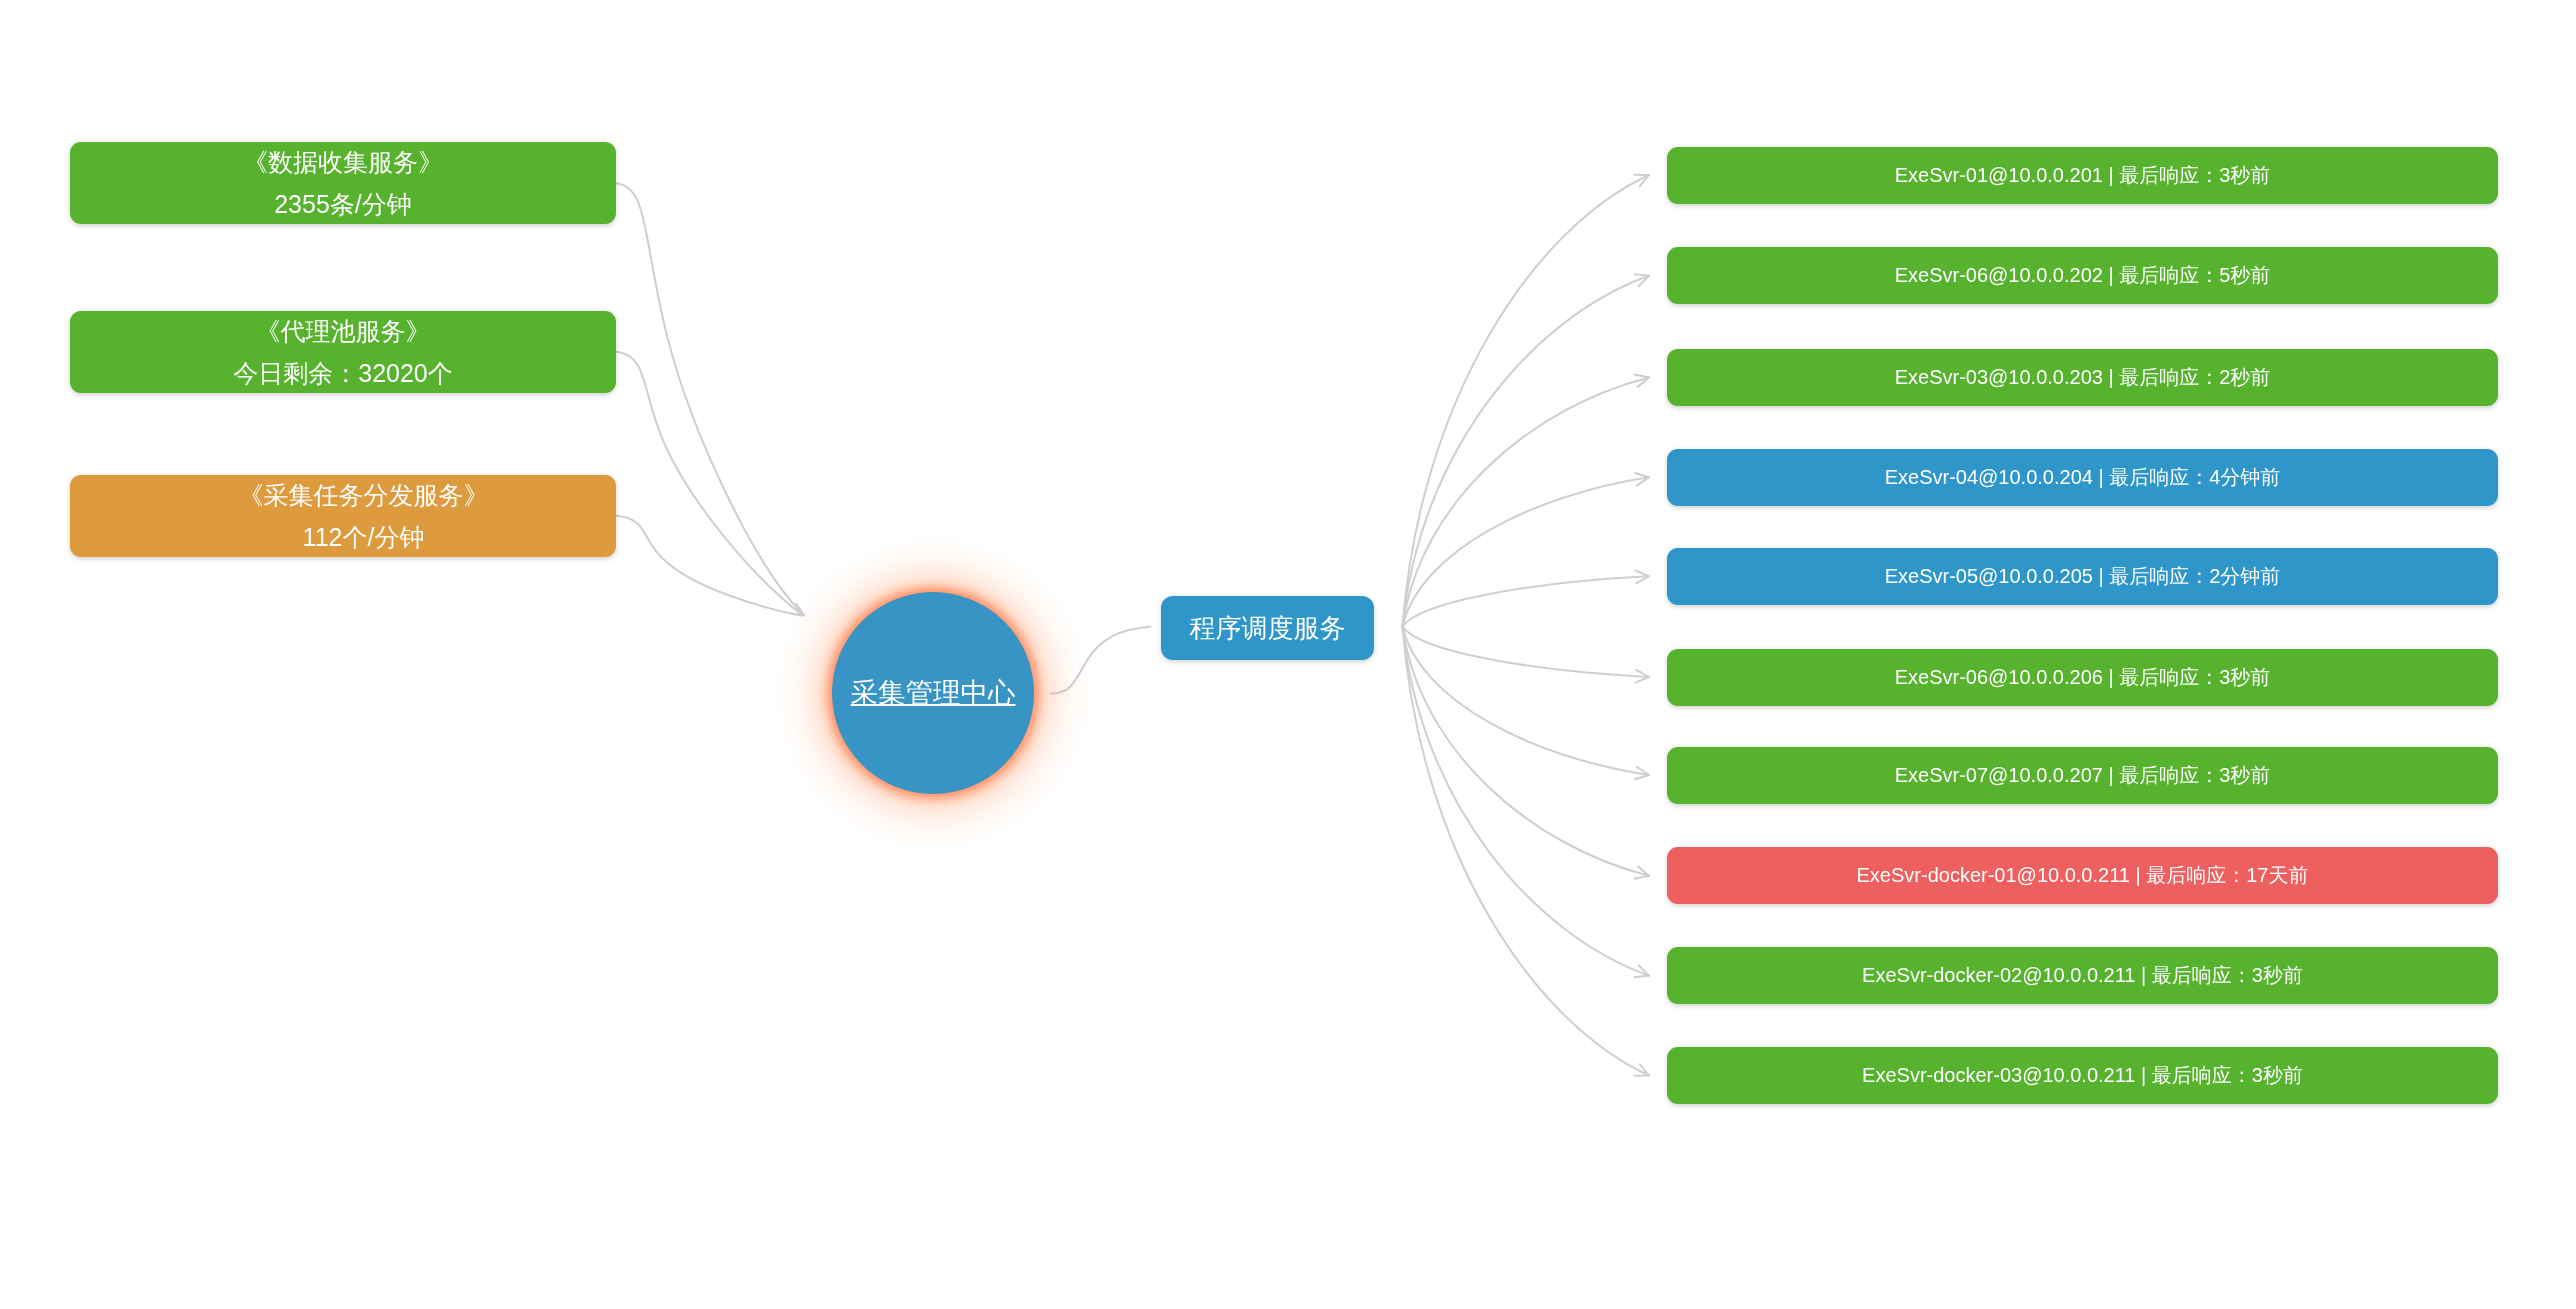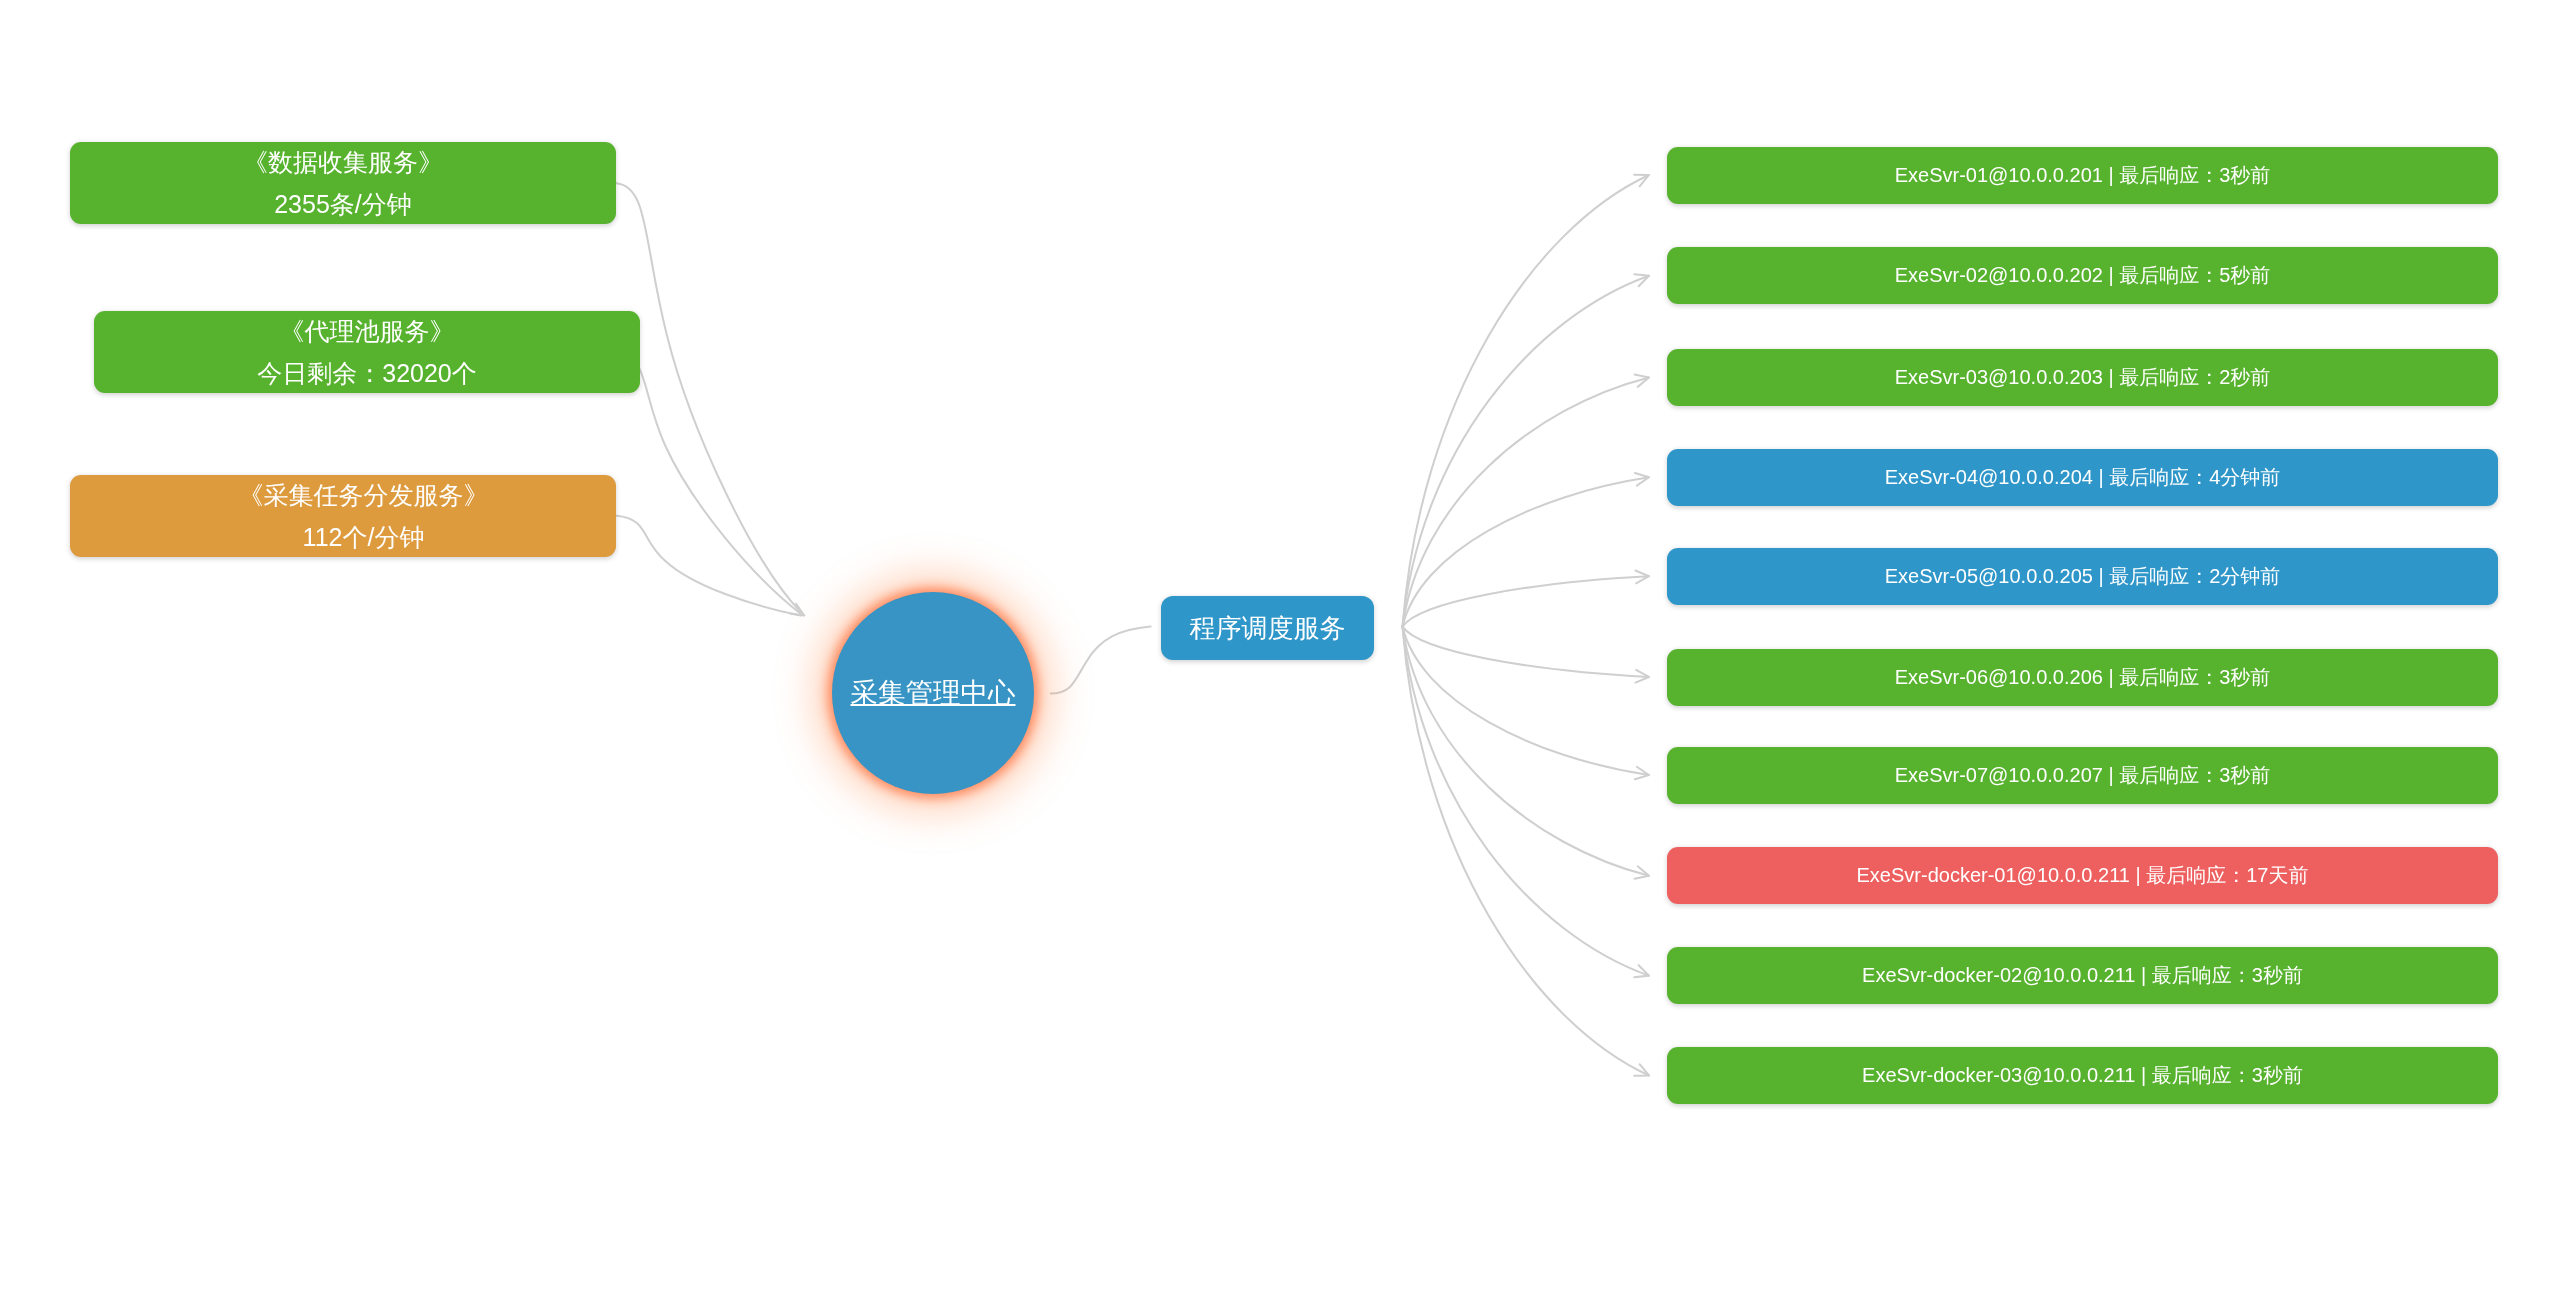--- a/index.html
+++ b/index.html
@@ -24,21 +24,21 @@
   .green {background:var(--c-green,#57b22e);}
   .blue  {background:var(--c-blue,#2e96c8);}
   .orange{background:var(--c-orange,#dd9b3e);padding-left:41px;}
   .red   {background:var(--c-red,#ee5f5f);}
 
   .left-node{
     left:70px;width:546px;height:82px;
     font-size:25px;line-height:34px;gap:8px;
   }
   .left-node-1{top:142px;}
-  .left-node-2{top:311px;margin-left:24px;}
+  .left-node-2{top:311px;}
   .left-node-3{top:475px;}
 
   .root-node{
     position:absolute;
     left:832px;top:592px;width:202px;height:202px;
     border-radius:50%;
     background:var(--c-circle,#3794c4);
     display:flex;align-items:center;justify-content:center;
     color:#fff;font-size:27.5px;
     box-shadow:0 0 11px 4.6px rgba(255,112,60,0.75), 0 0 37px 20px rgba(255,150,92,0.38);
@@ -114,21 +114,21 @@
   </div>
 
   <div class="node scheduler-node blue">
     <span>程序调度服务</span>
   </div>
 
   <div class="node server-node green" style="top:147px">
       <span>ExeSvr-01@10.0.0.201 | 最后响应：3秒前</span>
     </div>
   <div class="node server-node green" style="top:247px">
-      <span>ExeSvr-02@10.0.0.202 | 最后响应：5秒前</span>
+      <span>ExeSvr-06@10.0.0.202 | 最后响应：5秒前</span>
     </div>
   <div class="node server-node green" style="top:349px">
       <span>ExeSvr-03@10.0.0.203 | 最后响应：2秒前</span>
     </div>
   <div class="node server-node blue" style="top:449px">
       <span>ExeSvr-04@10.0.0.204 | 最后响应：4分钟前</span>
     </div>
   <div class="node server-node blue" style="top:548px">
       <span>ExeSvr-05@10.0.0.205 | 最后响应：2分钟前</span>
     </div>

